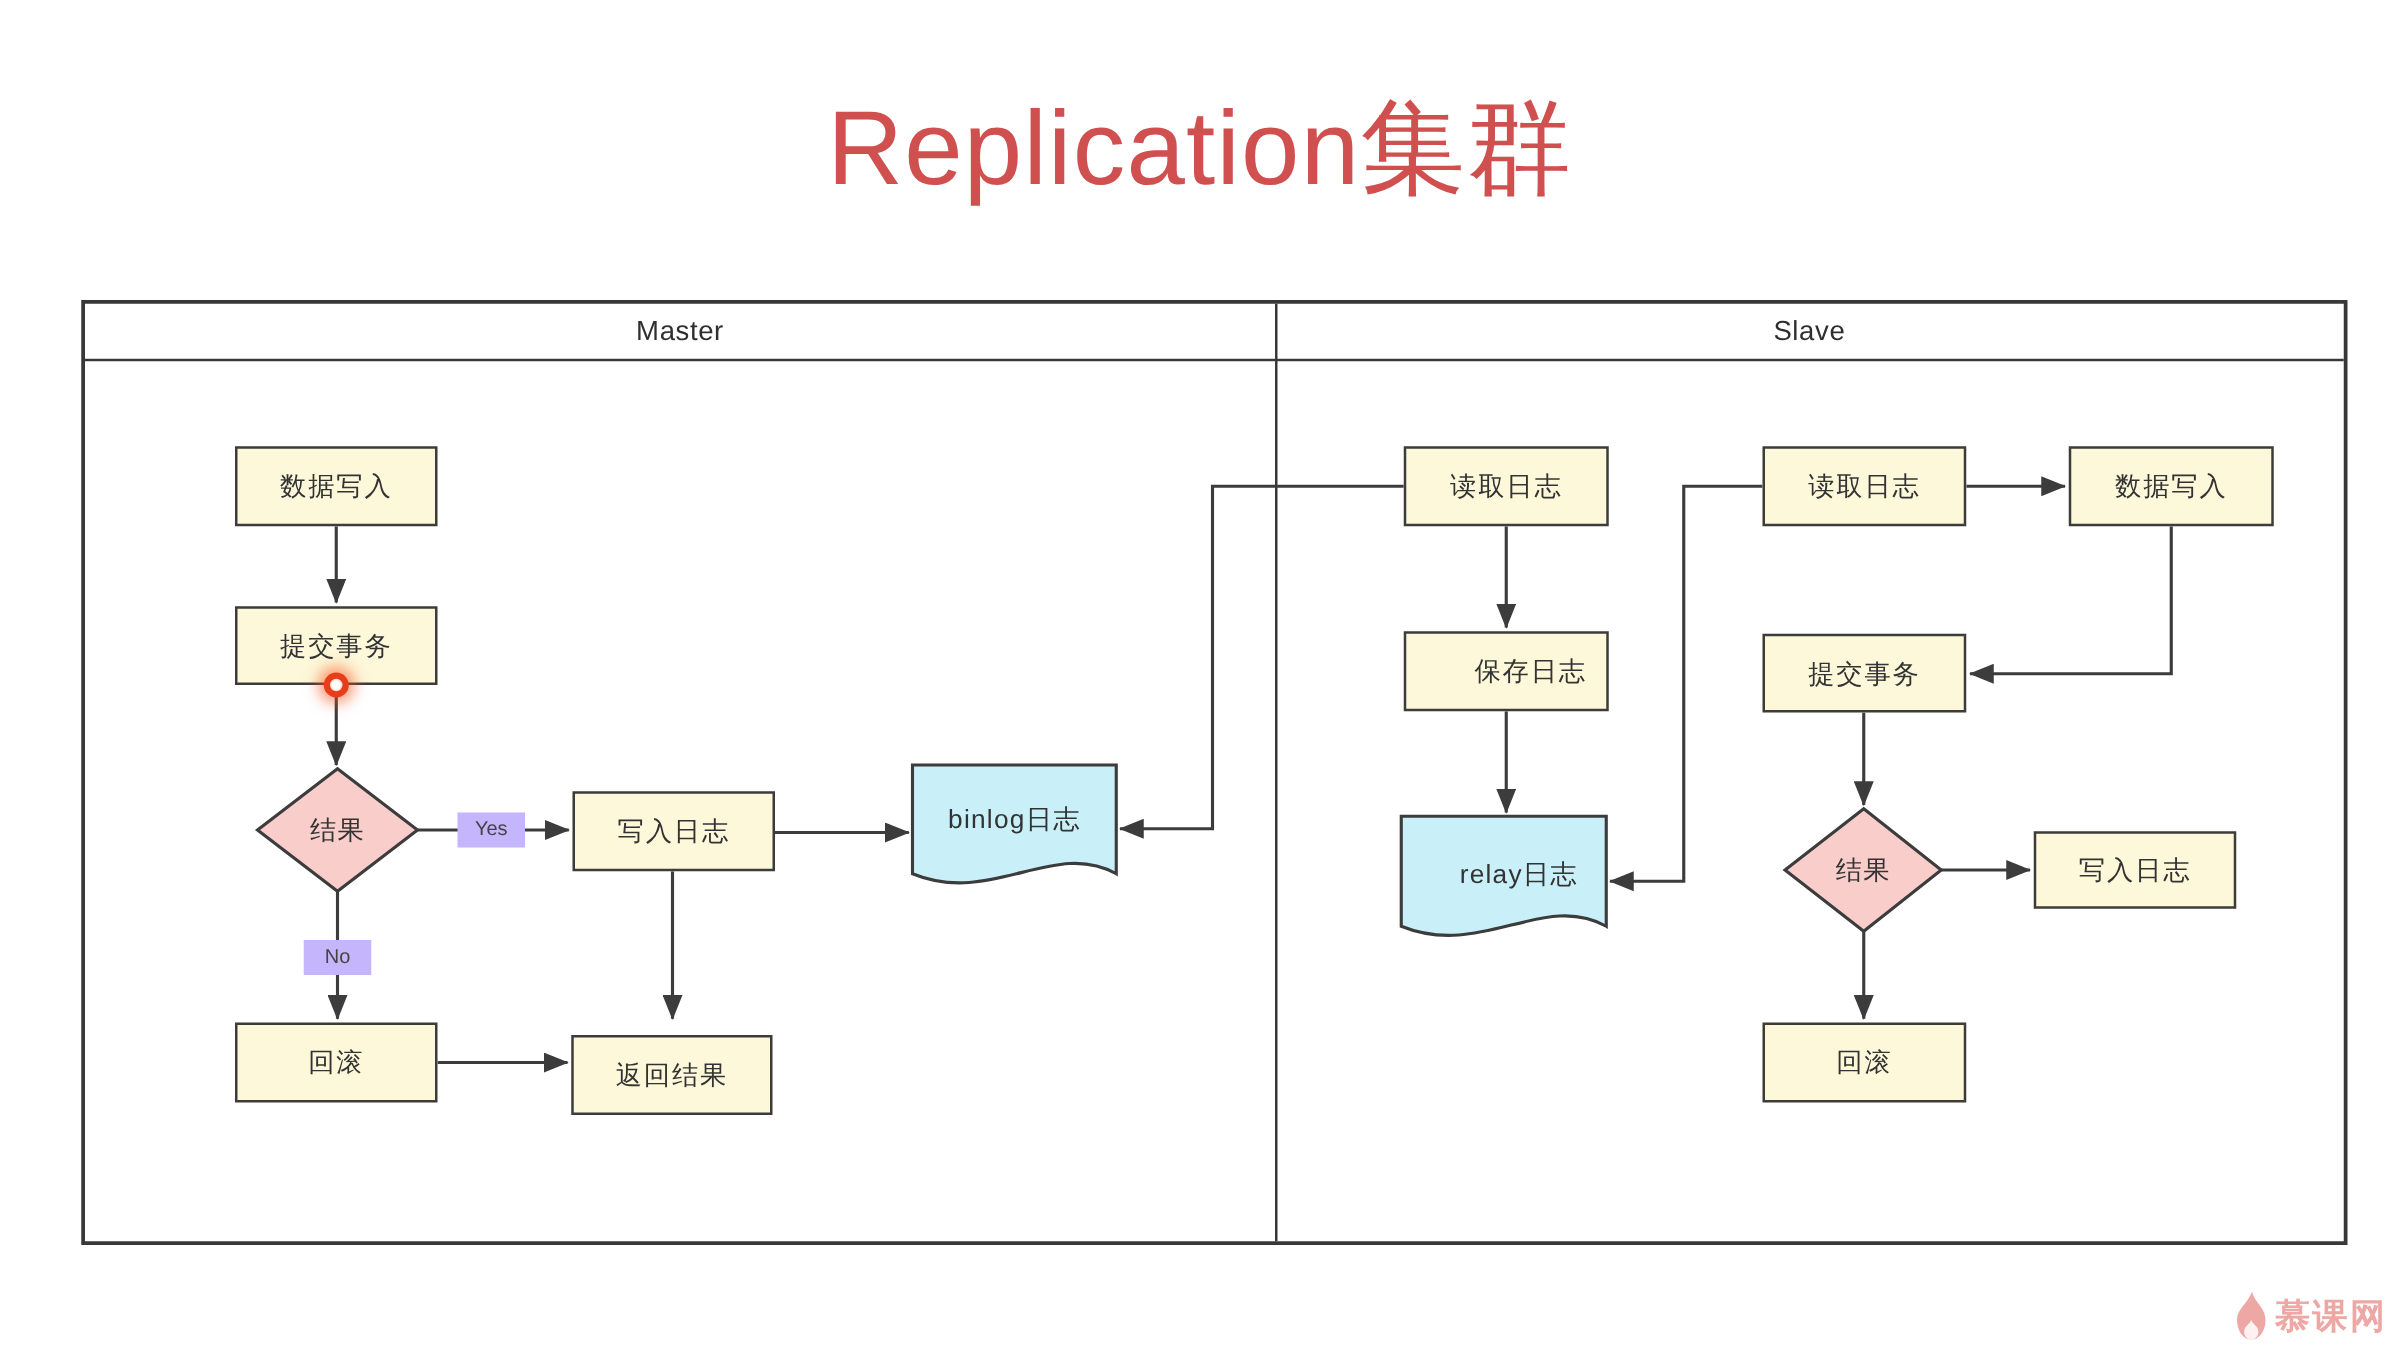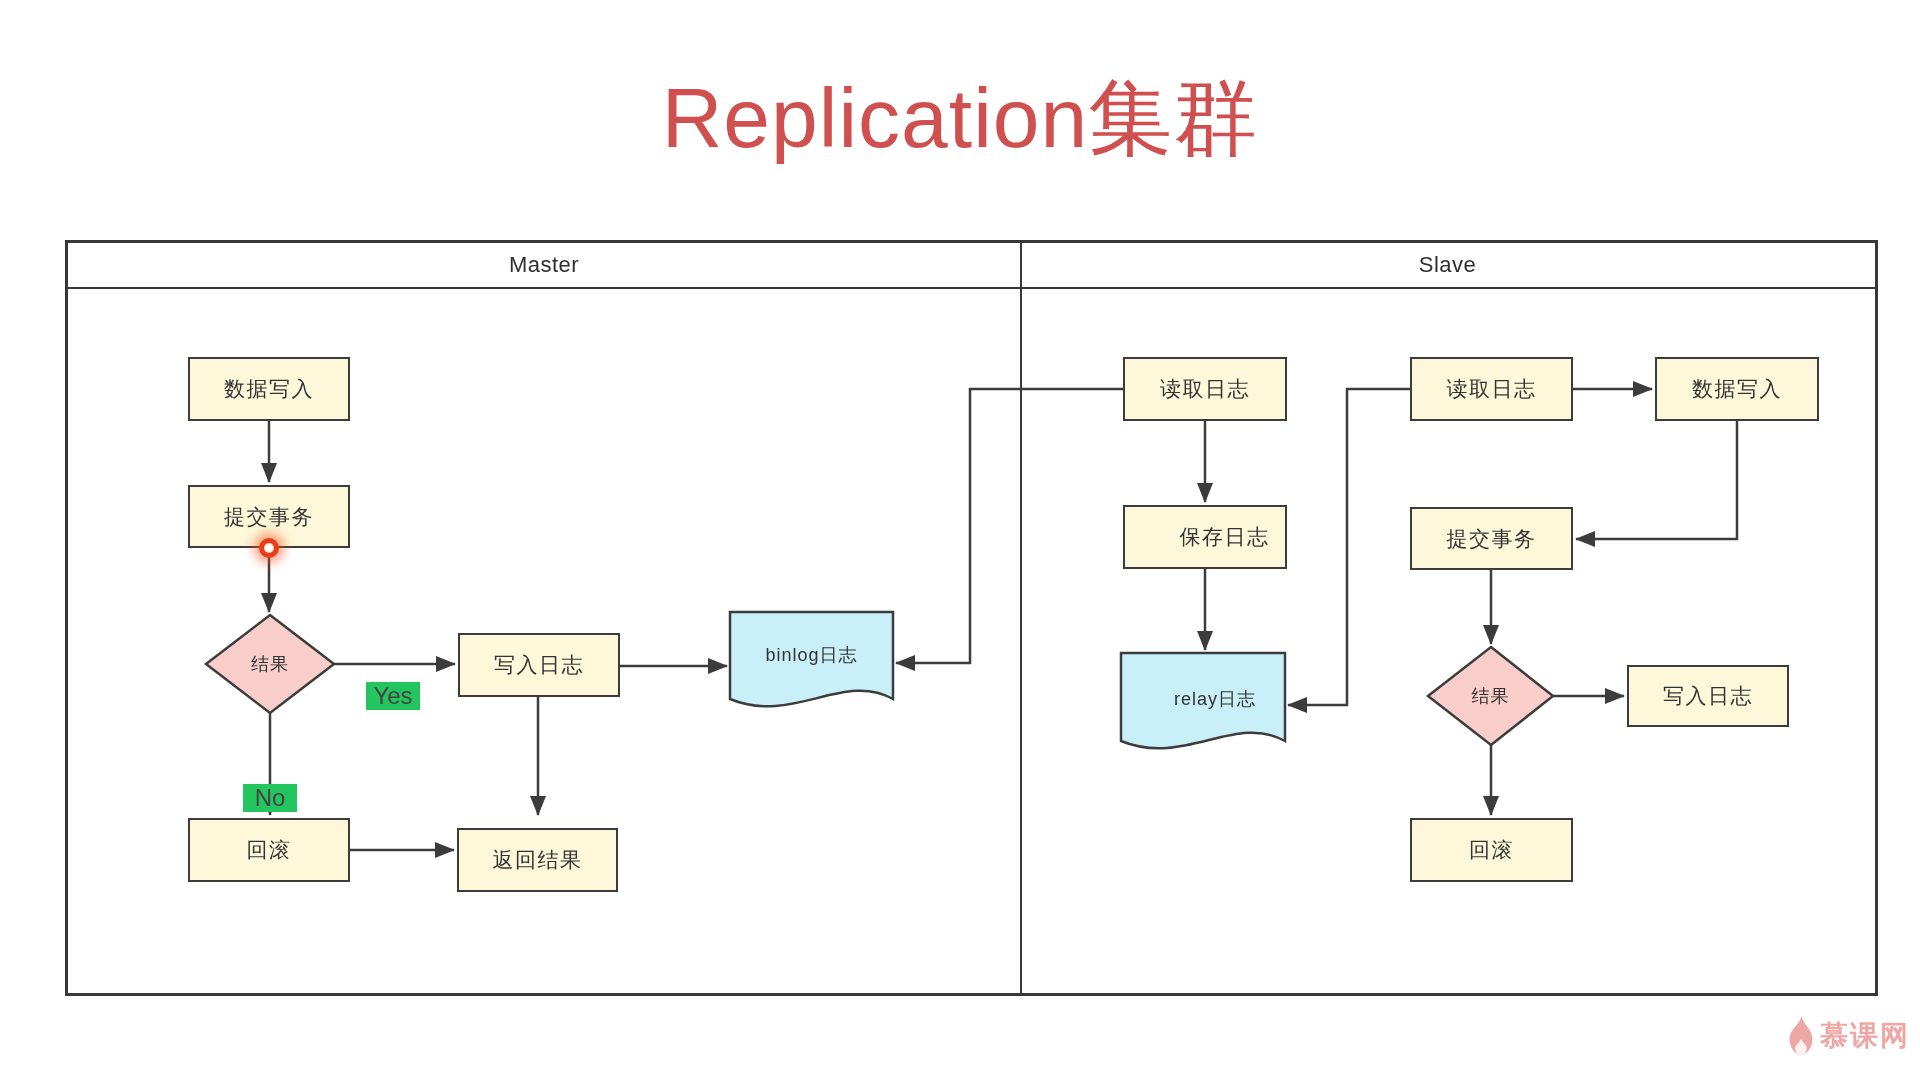--- a/index.html
+++ b/index.html
@@ -47,35 +47,35 @@
   svg.connectors .shape{stroke:var(--color-box_border);stroke-width:2.5px;}
 
   .node{
     position:absolute;background:var(--color-box_fill);
     border:2.5px solid var(--color-box_border);
     display:flex;align-items:center;justify-content:center;
     font-size:21px;color:var(--color-text);letter-spacing:1.5px;
   }
   .shape-label{
     position:absolute;display:flex;align-items:center;justify-content:center;
-    font-size:18px;color:var(--color-text);letter-spacing:1px;background:transparent;
+    font-size:21px;color:var(--color-text);letter-spacing:1px;background:transparent;
   }
   .edge-label{
     position:absolute;display:flex;align-items:center;justify-content:center;
-    background:#22c55e;font-size:24px;color:#444;padding:0 2px;margin-top:32px;
+    background:#c4b5fd;font-size:16px;color:#444;padding:0 2px;
   }
 
   .click-indicator{
     position:absolute;left:259px;top:538px;width:20px;height:20px;border-radius:50%;
     background:#ffffff;border:5px solid var(--color-click_dot);
     box-shadow:0 0 11px 5px rgba(250,80,30,.55), inset 0 0 2px rgba(250,80,30,.6);
   }
 
   .watermark{
-    position:absolute;right:10px;bottom:23px;display:flex;align-items:center;gap:5px;
+    position:absolute;right:10px;bottom:6px;display:flex;align-items:center;gap:5px;
     color:var(--color-watermark);font-size:28px;letter-spacing:2px;font-weight:600;
     opacity:.95;
   }
   .watermark .flame{width:28px;height:42px;}
 </style>
 </head>
 <body>
 
 <div class="canvas">
 

